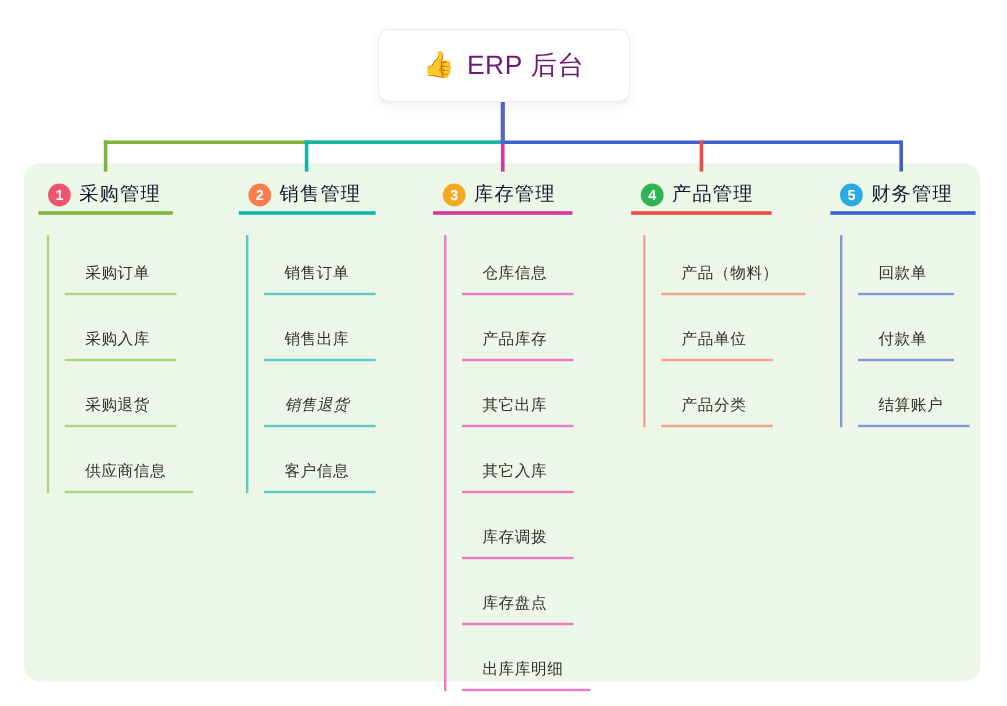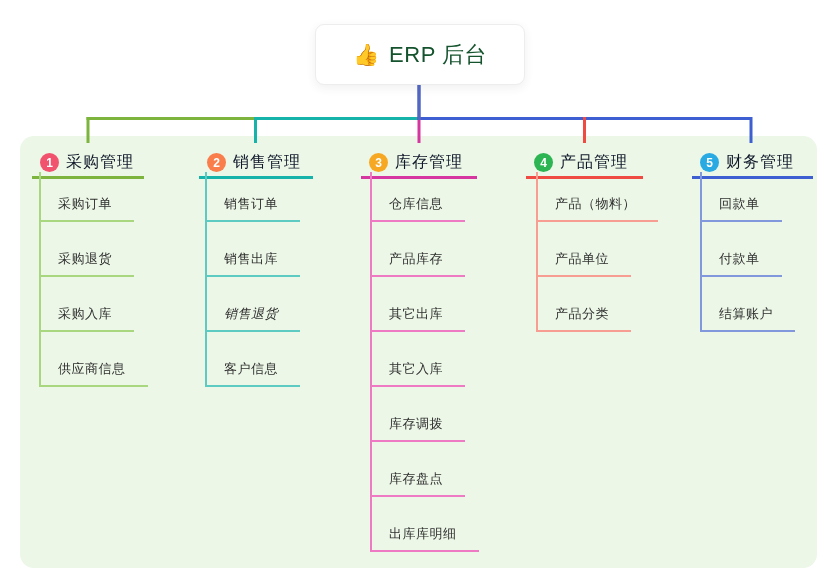--- a/index.html
+++ b/index.html
@@ -16,42 +16,43 @@
   
   svg.connectors{position:absolute;left:0;top:0;z-index:2;pointer-events:none;}
   
   .root-card{
     position:absolute;left:315px;top:24px;width:208px;height:59px;z-index:3;
     background:#ffffff;border:1px solid #ededed;border-radius:9px;
     box-shadow:0 3px 10px rgba(60,70,90,.08);
     display:flex;align-items:center;justify-content:center;gap:10px;
   }
   .root-card .icon{font-size:21px;line-height:1;}
-  .root-card .title{font-size:22px;color:#14532d;font-weight:500;letter-spacing:.5px;}
+  .root-card .title{font-size:22px;color:#701a75;font-weight:500;letter-spacing:.5px;}
   
   .branch-header{
     position:absolute;top:149px;height:30px;box-sizing:border-box;z-index:3;
     border-bottom:3px solid #999;
     display:flex;align-items:center;gap:7px;padding-left:8px;
   }
   #bh1{left:32px;width:112px;}
   #bh2{left:199px;width:114px;}
   #bh3{left:361px;width:116px;}
   #bh4{left:526px;width:117px;}
   #bh5{left:692px;width:121px;}
   .badge{
     width:19px;height:19px;border-radius:50%;flex:0 0 19px;
     display:flex;align-items:center;justify-content:center;
     color:#fff;font-size:12px;font-weight:600;line-height:1;
   }
   .branch-title{font-size:16px;color:#0f172a;letter-spacing:1px;white-space:nowrap;}
   
   .children{
-    position:absolute;top:172px;z-index:3;
+    position:absolute;top:196px;z-index:3;
     border-left:2px solid #ccc;
+    padding-left:13px;
   }
   #bc1{left:39px;} #bc2{left:205px;} #bc3{left:370px;} #bc4{left:536px;} #bc5{left:700px;}
   .child{
     height:55px;box-sizing:border-box;
     display:flex;align-items:flex-end;
     padding:0 22px 7px 17px;
     width:max-content;min-width:80px;
     border-bottom:2px solid #ccc;
     font-size:13px;color:#303030;white-space:nowrap;letter-spacing:.5px;
   }
@@ -81,22 +82,22 @@
   <span class="icon">👍</span>
   <span class="title">ERP 后台</span>
 </div>
 
 <div class="branch-header" id="bh1" style="border-bottom-color: rgb(124, 180, 61);">
   <span class="badge" style="background-color: rgb(241, 83, 110);">1</span>
   <span class="branch-title">采购管理</span>
 </div>
 <div class="children" id="bc1" style="border-left-color: rgb(169, 215, 127);">
   <div class="child" style="border-bottom-color: rgb(169, 215, 127);">采购订单</div>
+  <div class="child" style="border-bottom-color: rgb(169, 215, 127);">采购入库</div>
   <div class="child" style="border-bottom-color: rgb(169, 215, 127);">采购退货</div>
-  <div class="child" style="border-bottom-color: rgb(169, 215, 127);">采购入库</div>
   <div class="child" style="border-bottom-color: rgb(169, 215, 127);">供应商信息</div>
 </div>
 
 <div class="branch-header" id="bh2" style="border-bottom-color: rgb(22, 179, 171);">
   <span class="badge" style="background-color: rgb(249, 126, 76);">2</span>
   <span class="branch-title">销售管理</span>
 </div>
 <div class="children" id="bc2" style="border-left-color: rgb(94, 203, 195);">
   <div class="child" style="border-bottom-color: rgb(94, 203, 195);">销售订单</div>
   <div class="child" style="border-bottom-color: rgb(94, 203, 195);">销售出库</div>

